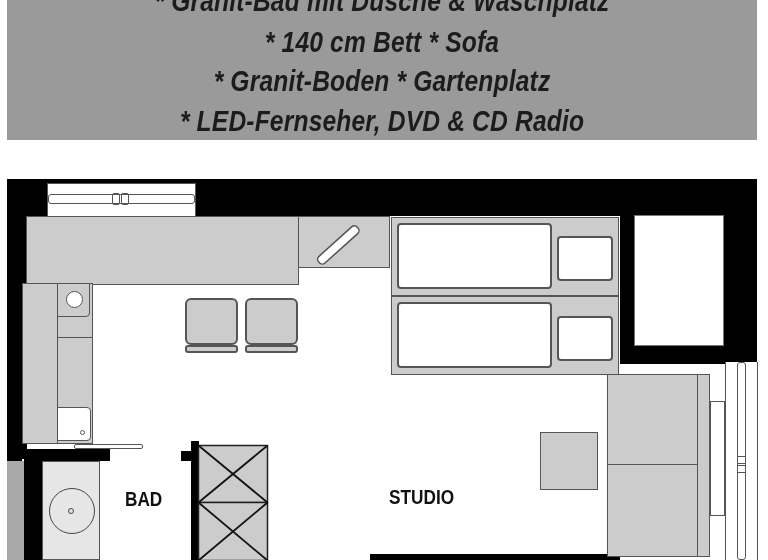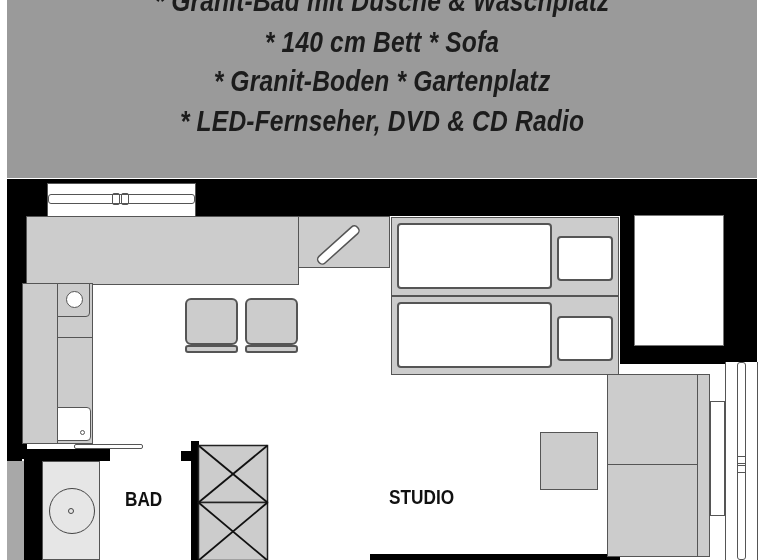--- a/index.html
+++ b/index.html
@@ -1,18 +1,18 @@
 <!DOCTYPE html>
 <html><head>
 <meta charset="utf-8">
 <style>
   html,body{margin:0;padding:0;background:#ffffff;}
   body{width:768px;height:560px;position:relative;overflow:hidden;font-family:"Liberation Sans",sans-serif;}
   .abs{position:absolute;box-sizing:border-box;}
-  #banner{left:7px;top:0;width:750px;height:178px;background:#9a9a9a;}
+  #banner{left:7px;top:0;width:750px;height:140px;background:#9a9a9a;}
   .bline{position:absolute;left:0;width:100%;text-align:center;font-family:"Liberation Sans",sans-serif;font-weight:bold;font-style:italic;font-size:30px;color:#1c1c1c;transform:scaleX(0.82);letter-spacing:0.2px;white-space:nowrap;line-height:34px;}
   .wall{background:#000;}
   .furn{background:#cccccc;border:2px solid #555;}
   .white-box{background:#fff;border:2px solid #555;border-radius:4px;}
   .label{font-weight:bold;font-size:21px;color:#111;transform:scaleX(0.82);transform-origin:left top;letter-spacing:0;}
   svg{position:absolute;overflow:visible;}
 </style>
 </head>
 <body>
 

